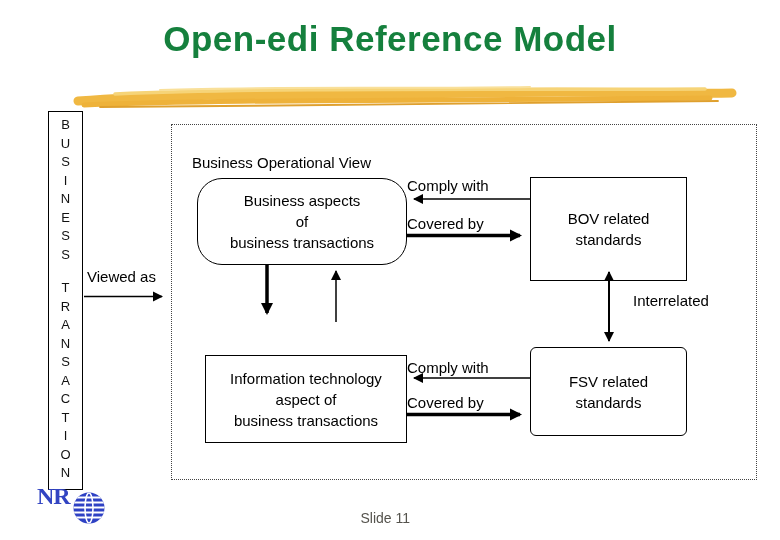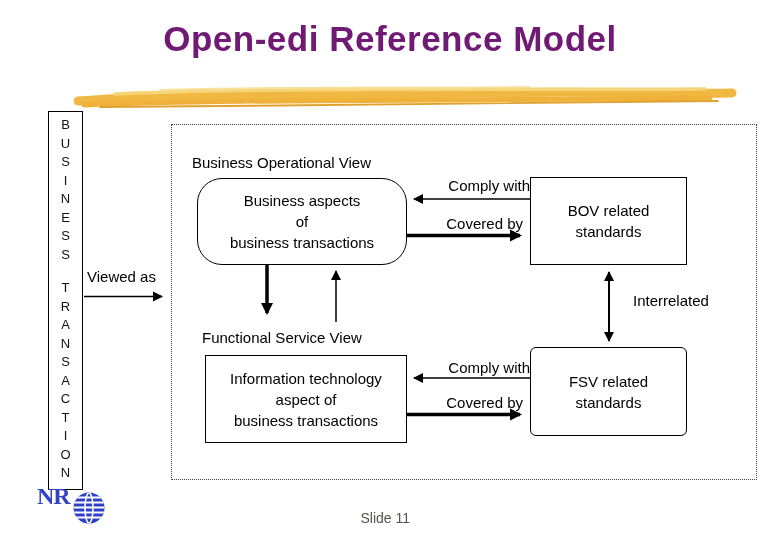--- a/index.html
+++ b/index.html
@@ -3,21 +3,21 @@
 <meta charset="utf-8">
 <style>
   html,body { margin:0; padding:0; background:#fff; }
   .slide {
     position:relative; width:780px; height:540px; background:#ffffff;
     font-family:"Liberation Sans", sans-serif; color:#000; overflow:hidden;
   }
   .page-title {
     position:absolute; left:0; top:19px; width:100%; margin:0;
     text-align:center; font-size:35px; font-weight:bold; letter-spacing:0.5px;
-    color:#701a75;
+    color:#15803d;
   }
   .brush { position:absolute; left:70px; top:80px; }
   .sidebar-box {
     position:absolute; left:48px; top:111px; width:33px; height:372px;
     border:1.5px solid #000; display:flex; flex-direction:column;
     align-items:center; padding-top:5px; box-sizing:content-box;
   }
   .vword {
     writing-mode:vertical-rl; text-orientation:upright;
     font-size:13px; line-height:1; letter-spacing:3.5px; color:#111;
@@ -26,21 +26,21 @@
   .dashed-box {
     position:absolute; left:171px; top:124px; width:586px; height:356px;
     border:1.5px dotted #444; box-sizing:border-box;
   }
   .lbl { position:absolute; font-size:15px; line-height:18px; white-space:nowrap;text-align:right; }
   .dbox {
     position:absolute; border:1.6px solid #000; box-sizing:border-box;
     display:flex; flex-direction:column; justify-content:center; align-items:center;
     text-align:center; font-size:15px; line-height:21px; background:#fff;
   }
-  .gaplbl { text-align:right; }
+  .gaplbl { text-align:left; }
   .arrows { position:absolute; left:0; top:0; pointer-events:none; }
   .nr-logo { position:absolute; left:37px; top:484px; display:flex; align-items:flex-start; }
   .nr-text {
     font-family:"Liberation Serif", serif; font-weight:bold; font-size:24px;
     line-height:1; color:#3244c2; letter-spacing:-1px;text-align:center;
   }
   .globe { margin-left:3px; margin-top:8px; }
   .slide-number {
     position:absolute; left:330px; top:510px; width:80px; text-align:right;
     font-size:14px; color:#55534d;
@@ -75,28 +75,27 @@
 
   <div class="dbox" style="left:197px; top:178px; width:210px; height:87px;border-radius:25px;">
     <span>Business aspects</span>
     <span>of</span>
     <span>business transactions</span>
   </div>
 
   <div class="lbl gaplbl" style="left:407px; top:177px; width:123px;">Comply with</div>
   <div class="lbl gaplbl" style="left:407px; top:215px; width:116px;">Covered by</div>
 
-  <div class="dbox" style="left:530px; top:177px; width:157px; height:88px;">
+  <div class="dbox" style="left:530px; top:177px; width:157px; height:104px;">
     <span>BOV related</span>
     <span>standards</span>
   </div>
 
   <div class="lbl" style="left:633px; top:292px;">Interrelated</div>
 
-  <div class="lbl" style="left:202px; top:329px;">Functional Service View</div>
 
   <div class="dbox" style="left:205px; top:355px; width:202px; height:88px;">
     <span>Information technology</span>
     <span>aspect of</span>
     <span>business transactions</span>
   </div>
 
   <div class="lbl gaplbl" style="left:407px; top:359px; width:123px;">Comply with</div>
   <div class="lbl gaplbl" style="left:407px; top:394px; width:116px;">Covered by</div>
 

